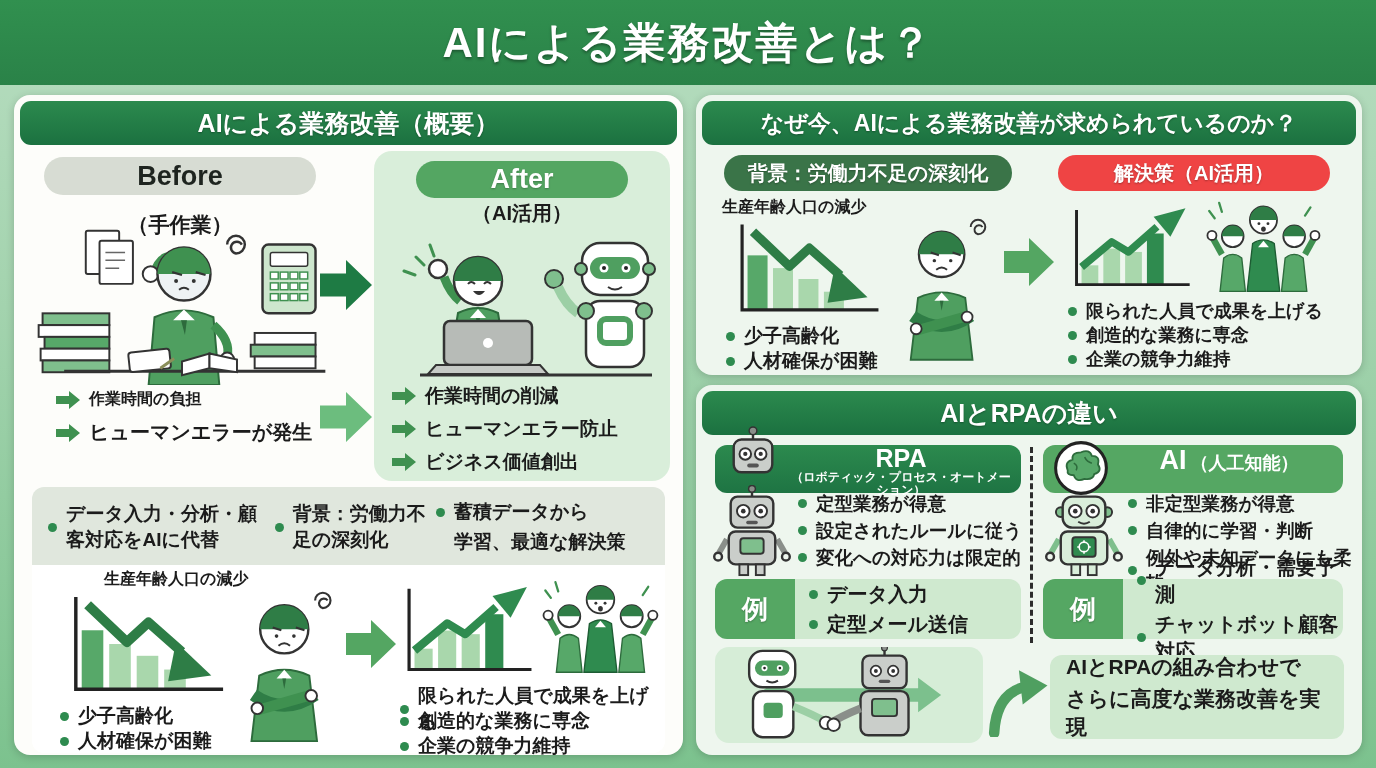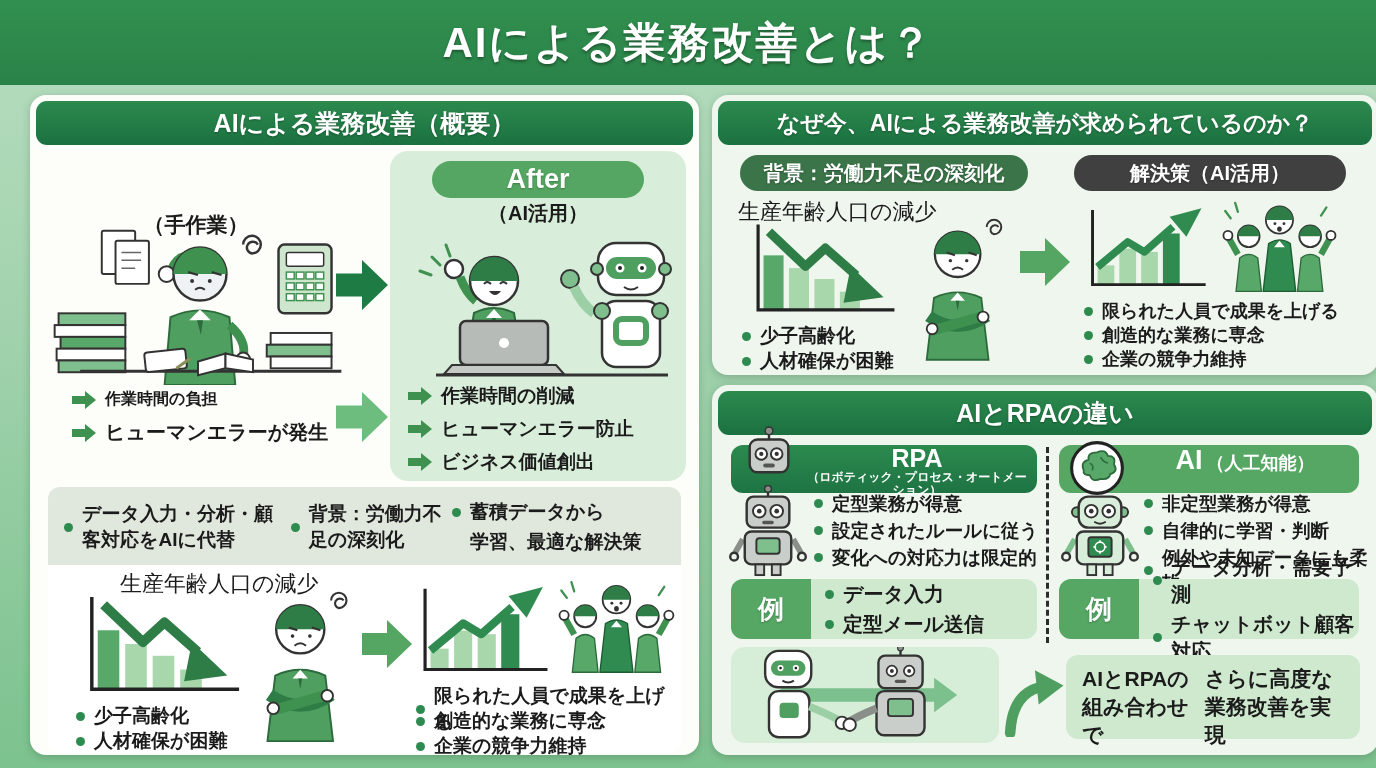--- a/index.html
+++ b/index.html
@@ -12,21 +12,21 @@
   .title-bar{
     position:absolute;left:0;top:0;width:1376px;height:85px;
     background:linear-gradient(180deg,#31904f,#2a8248);
     display:flex;align-items:center;justify-content:center;
   }
   .title-bar h1{
     margin:0;color:#fff;font-size:42px;font-weight:700;letter-spacing:2px;
     text-shadow:0 2px 3px rgba(0,0,0,.35);
   }
   .panel{
-    position:absolute;border-radius:16px;box-shadow:0 2px 8px rgba(0,0,0,.18);margin-left:16px;
+    position:absolute;border-radius:16px;box-shadow:0 2px 8px rgba(0,0,0,.18);
   }
   .panel.white{background:#fdfdfa;}
   .panel.pale{background:#eef6ee;}
   .panel-header{
     margin:6px;height:44px;border-radius:11px;
     background:linear-gradient(180deg,#2c8a4e,#1b7140);
     color:#fff;display:flex;align-items:center;justify-content:center;
     font-weight:700;text-shadow:0 1px 2px rgba(0,0,0,.3);
   }
   .abs{position:absolute;}
@@ -42,56 +42,59 @@
   .dot{width:9px;height:9px;border-radius:50%;background:#2e8b4f;flex:none;}
   .arrow-line{display:flex;align-items:center;gap:9px;font-weight:700;}
   .summary-card-head{
     background:#e0e7dd;border-radius:12px 12px 0 0;
     display:flex;padding:8px 12px 6px 16px;gap:10px;
   }
   .summary-card-body{background:#ffffff;border-radius:0 0 12px 12px;position:relative;}
   .head-pill{border-radius:18px;display:flex;align-items:center;justify-content:center;
     color:#fff;font-weight:700;font-size:20px;text-shadow:0 1px 2px rgba(0,0,0,.3);}
   .head-pill.dark{background:#3a7448;}
-  .head-pill.mid{background:#404040;}
+  .head-pill.mid{background:#ef4444;}
   .col-head{border-radius:12px;display:flex;align-items:flex-start;color:#fff;}
   .col-head.rpa{background:linear-gradient(180deg,#2c8a4e,#1e7443);}
   .col-head.ai{background:#55a763;}
   .divider-dashed{border-left:3px dashed #2c2c2c;}
   .example-row{display:flex;height:60px;}
   .example-label{
     width:80px;background:#55a763;border-radius:12px 0 0 12px;
     display:flex;align-items:center;justify-content:center;
     color:#fff;font-size:26px;font-weight:700;flex:none;text-shadow:0 1px 2px rgba(0,0,0,.25);
   }
   .example-items{
     flex:1;background:#cfe9cf;border-radius:0 12px 12px 0;
     display:flex;flex-direction:column;justify-content:center;gap:3px;padding-left:14px;
   }
   .combo-illus{background:#d6edd7;border-radius:14px;}
   .combo-text{
-    background:#cfe9cf;border-radius:12px;display:flex;flex-direction:row;
+    background:#cfe9cf;border-radius:12px;display:flex;flex-direction:column;
     justify-content:center;padding:10px 16px;gap:4px;
   }
   .combo-text div{font-size:21px;font-weight:700;}
-  .flow-title{font-weight:400;font-size:22px;}
+  .flow-title{font-weight:700;font-size:16px;}
   svg{display:block;}
 </style>
 </head>
 <body>
 
 <header class="title-bar">
   <h1>AIによる業務改善とは？</h1>
 </header>
 
 <section class="panel white" style="left:14px;top:95px;width:669px;height:660px;">
   <div class="panel-header" style="font-size:25px;">
     <span>AIによる業務改善（概要）</span>
   </div>
 
+  <div class="pill before-pill abs" style="left:30px;top:62px;width:272px;height:38px;">
+    <span>Before</span>
+  </div>
   <div class="sub abs" style="left:30px;top:116px;width:272px;font-size:21px;">（手作業）</div>
 
   <svg class="abs" style="left:18px;top:128px;" width="300" height="162" viewBox="0 0 300 165">
     <g stroke="#333" fill="#fff" stroke-width="2">
       <rect x="52" y="8" width="34" height="44" rx="2"></rect>
       <rect x="66" y="18" width="34" height="44" rx="2"></rect>
     </g>
     <path d="M72,30h20 M72,38h20 M72,46h14" stroke="#666" stroke-width="1.5"></path>
     <path d="M196,22 a9,9 0 1 1 9,9 a6,6 0 1 1 6,-9" fill="none" stroke="#333" stroke-width="2.5"></path>
     <rect x="232" y="22" width="54" height="70" rx="6" fill="#cde6cd" stroke="#333" stroke-width="2.5"></rect>

